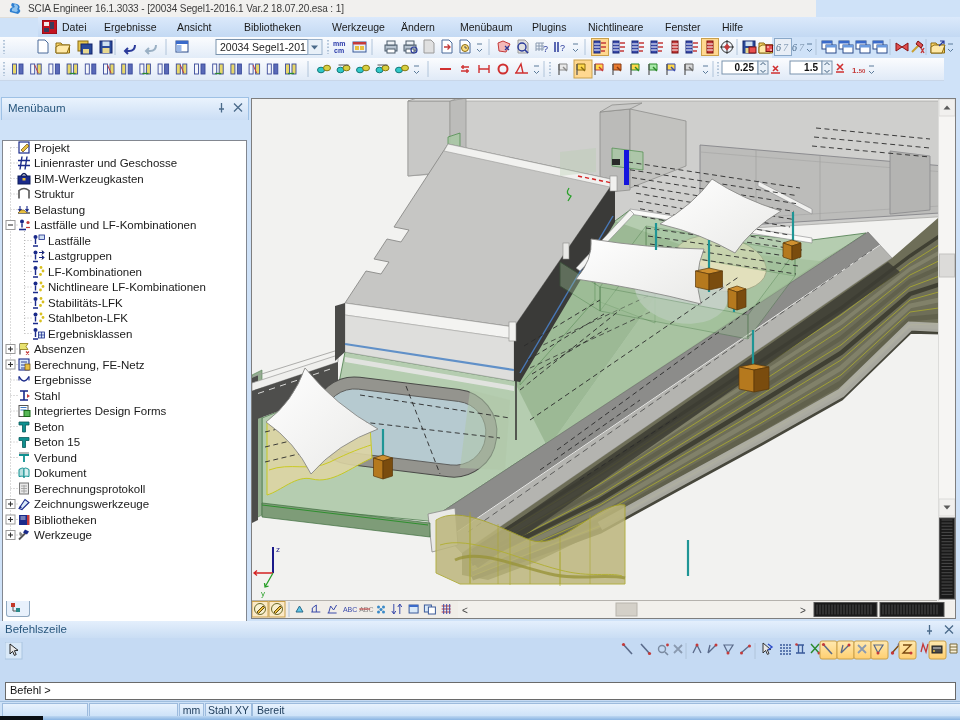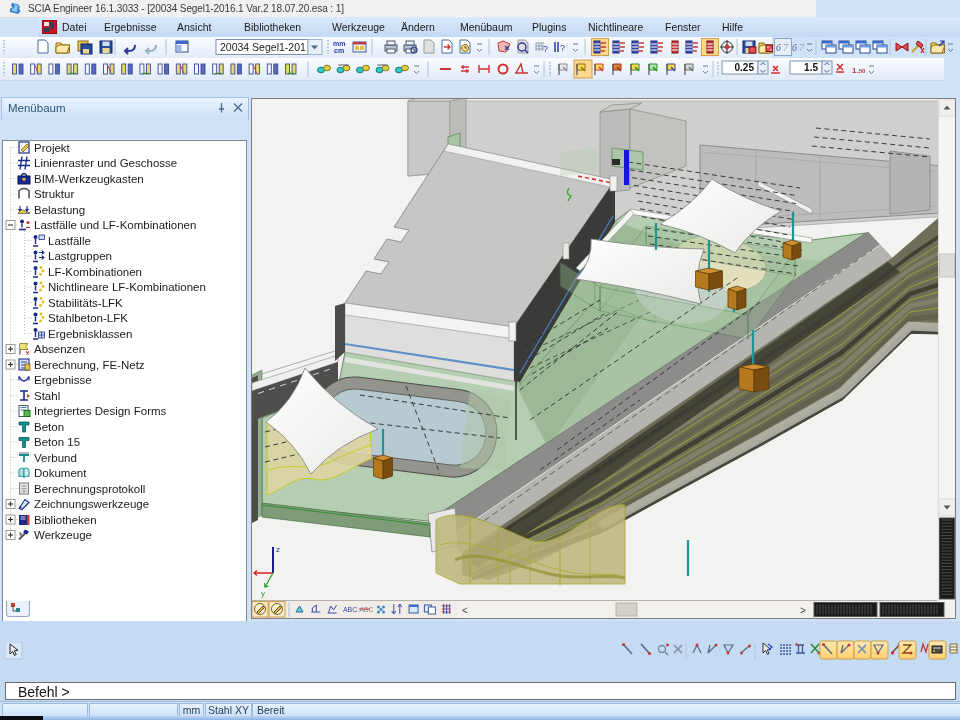--- a/index.html
+++ b/index.html
@@ -29,21 +29,21 @@
   #vbottom{position:absolute;left:0px;top:501px;width:685px;height:17px;background:#f0ede8;
     border-top:1px solid #b5b2ad;}
   #vscroll{position:absolute;right:0px;top:0px;width:16px;height:518px;background:#f5f4f2;
     border-left:1px solid #dcdcda;}
   #cmdpanel{position:absolute;left:0;top:621px;width:960px;height:80px;background:#c5daf3;}
   #cmdhead{position:absolute;left:0;top:0;width:960px;height:17px;
     background:linear-gradient(#e4effc,#c9ddf4);}
   #cmdhead .t{position:absolute;left:5px;top:2px;font-size:11.5px;color:#29577d;}
   #cmdinput{position:absolute;left:5px;top:61px;width:949px;height:16px;background:#ffffff;
     border:1px solid #6a6a6a;}
-  #cmdinput .t{position:absolute;left:4px;top:1px;font-size:14px;color:#111;margin-left:8px;}
+  #cmdinput .t{position:absolute;left:4px;top:1px;font-size:11px;color:#111;}
   #statusbar{position:absolute;left:0;top:701px;width:960px;height:15px;background:#cde1f7;
     border-top:1px solid #9fbede;}
   .sseg{position:absolute;top:1px;height:12px;background:linear-gradient(#e8f2fd,#cde2f8);
     border:1px solid #9dbbdd;font-size:10.5px;color:#23405e;text-align:center;white-space:nowrap;overflow:hidden;}
   #taskstrip{position:absolute;left:0;top:716px;width:960px;height:4px;
     background:linear-gradient(#bdd7f2,#89b4e2);}
   #taskblack{position:absolute;left:0;top:716px;width:43px;height:4px;background:#0a0f14;}
 </style>
 </head>
 <body>
@@ -760,20 +760,29 @@
         <path d="M667 3.5 v10" stroke="#4a4a4a" stroke-width="1"></path>
         <path d="M670 3.5 v10" stroke="#4a4a4a" stroke-width="1"></path>
         <path d="M673 3.5 v10" stroke="#4a4a4a" stroke-width="1"></path>
         <path d="M676 3.5 v10" stroke="#4a4a4a" stroke-width="1"></path>
         <path d="M679 3.5 v10" stroke="#4a4a4a" stroke-width="1"></path>
         <path d="M682 3.5 v10" stroke="#4a4a4a" stroke-width="1"></path>
         <path d="M685 3.5 v10" stroke="#4a4a4a" stroke-width="1"></path>
       </svg></div>
 </div>
 <div id="cmdpanel">
+  <div id="cmdhead">
+    <span class="t">Befehlszeile</span>
+    <svg class="abs" style="left:925px;top:3px" width="30" height="12" viewBox="0 0 30 12">
+      <g stroke="#4a6a8a" stroke-width="1.3" fill="none">
+        <path d="M4.5 1 v6 M2 7 h5 M4.5 7 v3.5"></path>
+        <path d="M20 1.5 l8 8 M28 1.5 l-8 8"></path>
+      </g>
+    </svg>
+  </div>
   <svg class="abs" style="left:5px;top:21px" width="18" height="18" viewBox="0 0 18 18">
     <rect x="0" y="0" width="17" height="17" fill="#d8e8f8" stroke="#aac4e0"></rect>
     <path d="M5 2 l0 10 l2.6-2.6 l1.8 4 l1.8-0.8 l-1.8-3.9 l3.6-0.4 Z" fill="#e8e8e8" stroke="#111" stroke-width="0.9"></path>
   </svg>
   <div>
       <svg class="abs" style="left:605px;top:19px" width="355" height="22">
         <defs>
           <linearGradient id="gsel" x1="0" y1="0" x2="0" y2="1">
             <stop offset="0" stop-color="#ffe9b0"></stop>
             <stop offset="1" stop-color="#ffcf70"></stop>

